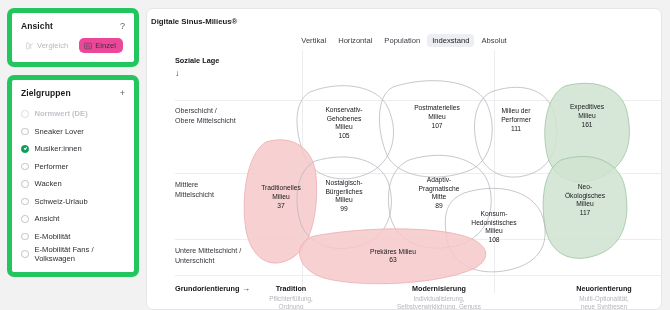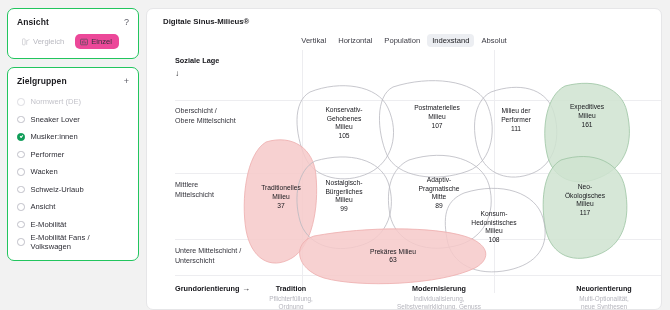--- a/index.html
+++ b/index.html
@@ -13,21 +13,21 @@
 
   
   #sidebar {
     width: 146px; height: 310px;
     padding: 8px 7px 0 7px;
     background: #f2f2f2;
     flex: 0 0 146px;
   }
   .card {
     background: #ffffff;
-    border: 1px solid #22c55e;
+    border: 5px solid #22c55e;
     border-radius: 7px;
     padding: 8px 9px 9px 9px;
   }
   .card + .card { margin-top: 8px; }
   .card-head {
     display: flex; align-items: center; justify-content: space-between;
     margin-bottom: 7px;
   }
   .card-title { font-size: 8.5px; font-weight: bold; color: #1b1b1f; letter-spacing: .1px; }
   .head-icon {
@@ -47,21 +47,21 @@
   .seg.on  { color: #33333d; background: #ec4899; font-weight: normal; }
   .seg svg { display: block; }
 
   .opt-list { display: flex; flex-direction: column; gap: 0px; }
   .opt {
     display: flex; align-items: center; gap: 6px;
     height: 17.5px;
     font-size: 7.6px; color: #2c2c34;
     cursor: pointer;
   }
-  .opt.disabled { color: #c3c3ca; cursor: default; }
+  .opt.disabled { color: #c3c3ca; cursor: default; font-weight: bold; }
   .radio {
     width: 7.5px; height: 7.5px; border-radius: 50%;
     border: 1px solid #bfbfc8; background: #fff;
     flex: 0 0 7.5px;
     position: relative;
   }
   .opt.disabled .radio { border-color: #dcdce1; }
   .radio.checked { background: #0f9d58; border-color: #0f9d58; }
   .radio.checked::after {
     content: ""; position: absolute; left: 1.9px; top: 1.2px;
@@ -77,21 +77,21 @@
   }
   #panel {
     position: relative;
     width: 100%; height: 302px;
     background: #fff;
     border: 1px solid #e6e6e8;
     border-radius: 7px;
     overflow: hidden;
   }
   #panel-title {
-    position: absolute; left: 16px; top: 8px;
+    position: absolute; left: 4px; top: 8px;
     font-size: 7.8px; font-weight: bold; color: #1b1b1f;
   }
   #tabbar {
     position: absolute; left: 0; right: 0; top: 25px;
     display: flex; justify-content: center; gap: 2px;
   }
   .tab {
     font-size: 7.6px; color: #3b3b44;
     padding: 2px 5px; border-radius: 4px; cursor: pointer;
     white-space: nowrap;

